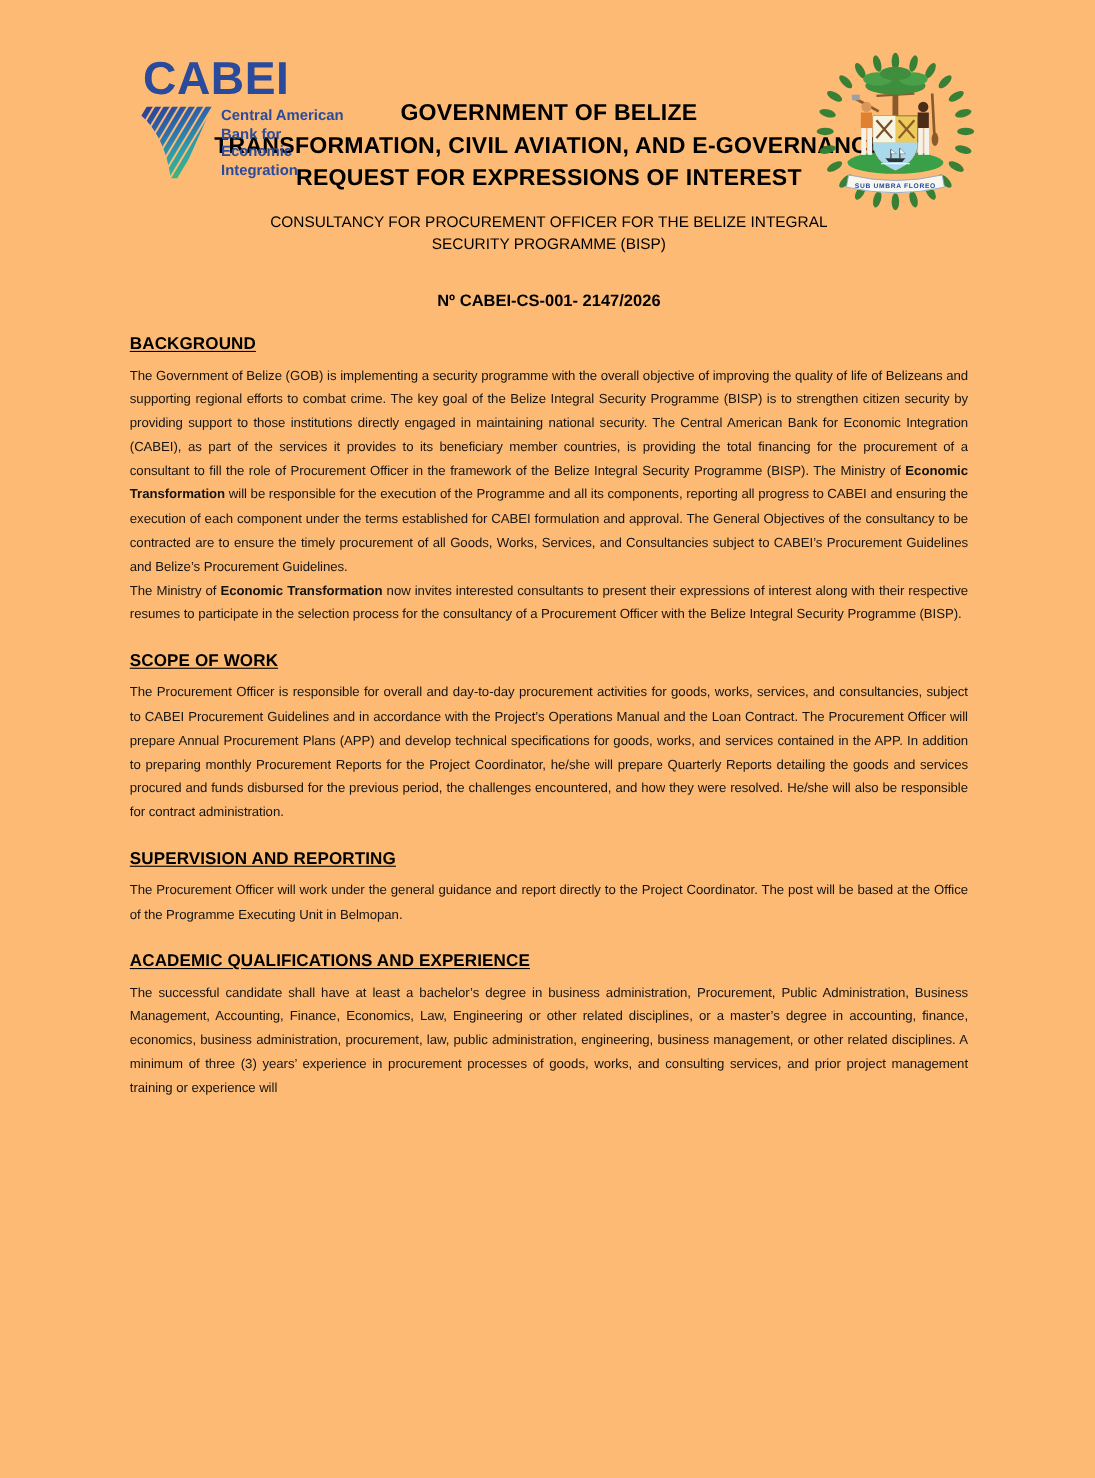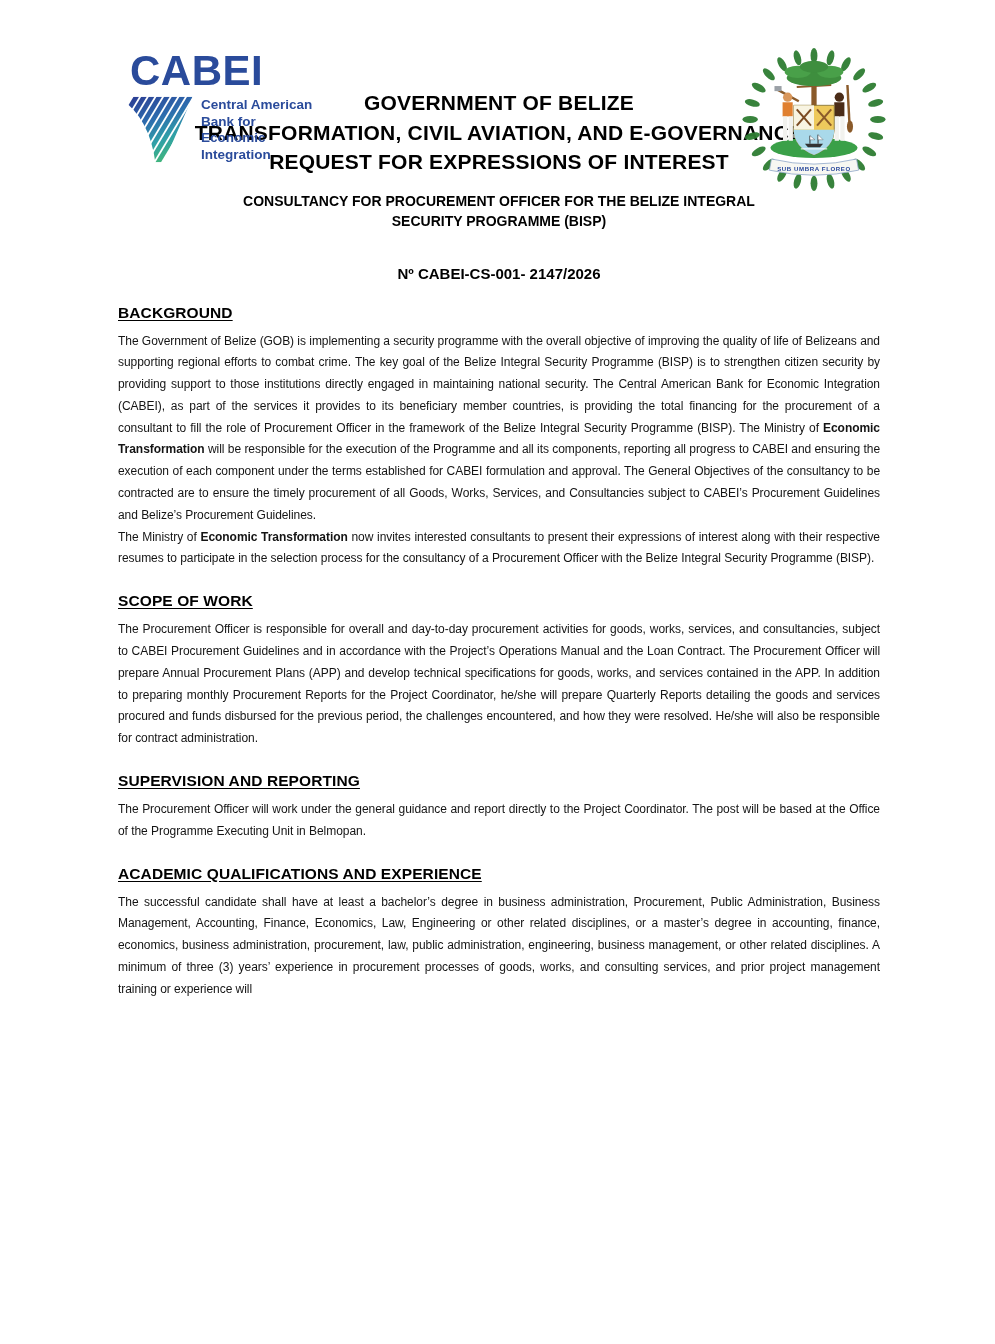--- a/index.html
+++ b/index.html
@@ -2,21 +2,21 @@
 <html><head>
 <meta charset="utf-8">
 <style>
   * { box-sizing: border-box; margin: 0; padding: 0; }
   html, body { background: #e8e8e8; }
   body { font-family: "Liberation Sans", sans-serif; }
   .page {
     position: relative;
     width: 995px;
     height: 1344px;
-    background: #ffffff;
+    background: #fdba74;
     margin: 0 auto;
     overflow: hidden;
     color: #141414;
   }
 
   
   .cabei-logo {
     position: absolute;
     left: 118px;
     top: 50px;
@@ -57,21 +57,21 @@
     text-align: center;
     font-weight: 700;
     font-size: 21px;
     line-height: 29.5px;
     letter-spacing: 0.2px;
     color: #000;
   }
   .subtitle-block {
     margin-top: 14px;
     text-align: center;
-    font-weight: 700;
+    font-weight: 400;
     font-size: 14px;
     line-height: 20px;
     color: #000;
   }
   .ref-number {
     margin-top: 34px;
     text-align: center;
     font-weight: 700;
     font-size: 15px;
     color: #000;

